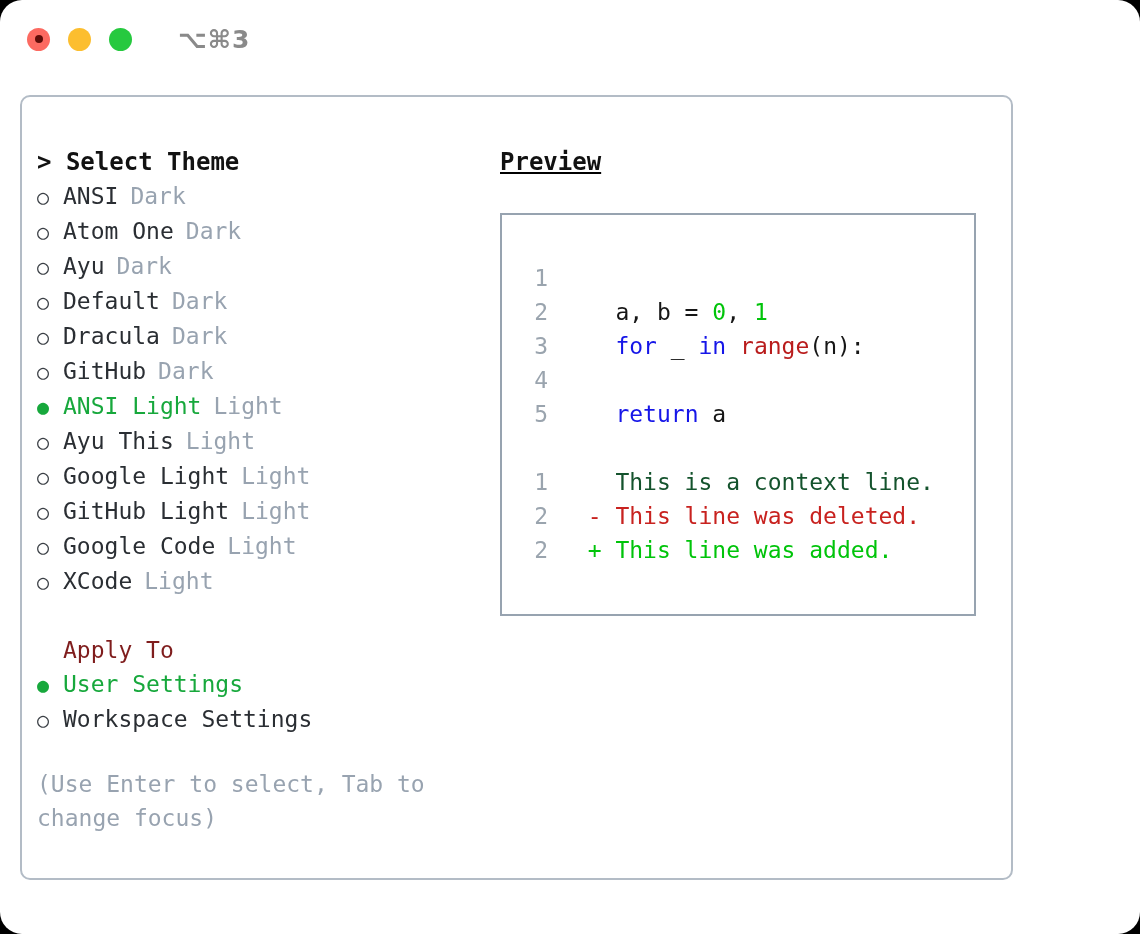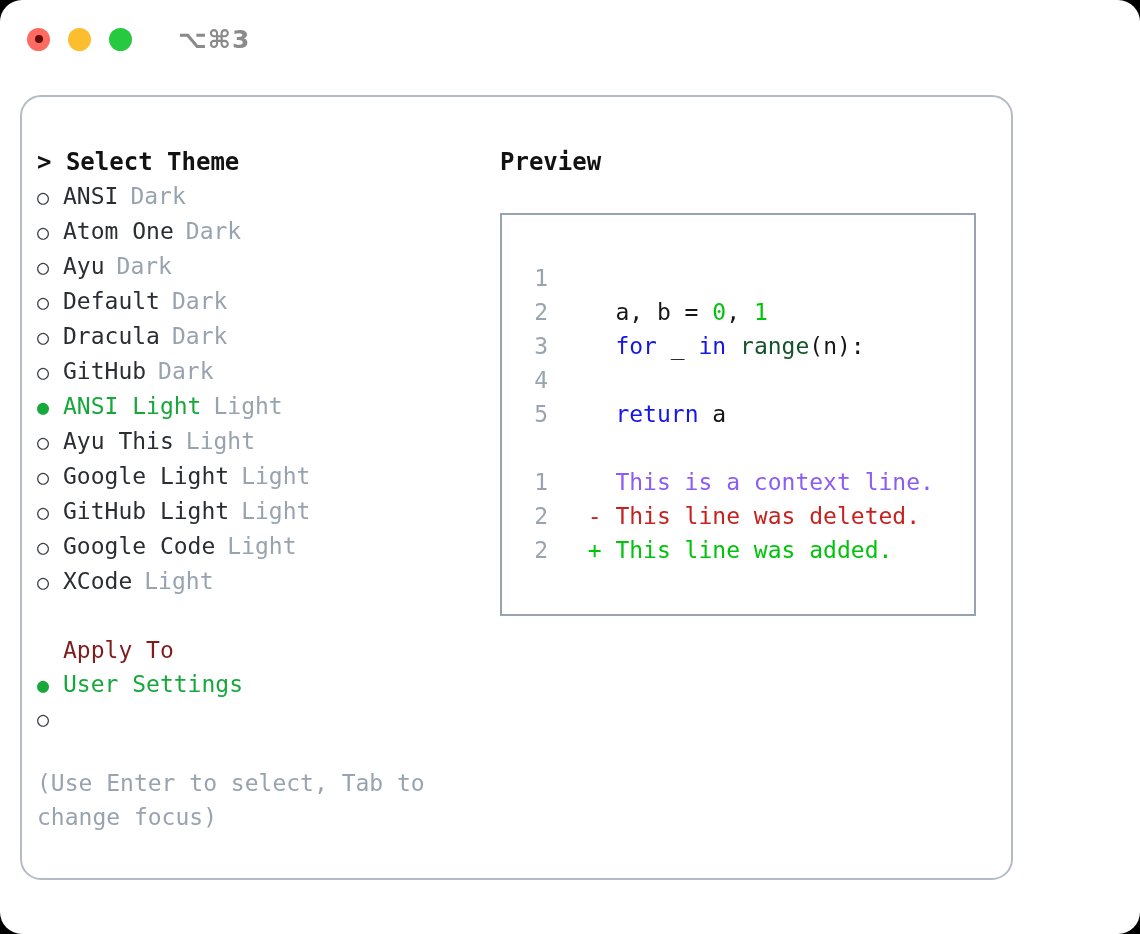--- a/index.html
+++ b/index.html
@@ -70,21 +70,21 @@
   }
 
   
   .panel {
     position: absolute;
     left: 20px;
     top: 95px;
     width: 993px;
     height: 785px;
     border: 2px solid #b3bcc6;
-    border-radius: 21px;
+    border-radius: 10px;
     background: #ffffff;
     box-sizing: border-box;
   }
 
   .columns {
     position: absolute;
     left: 0; top: 0;
     width: 100%;
     height: 100%;
   }
@@ -94,20 +94,21 @@
     position: absolute;
     left: 15px;
     top: 48px;
     width: 450px;
   }
   .right-col {
     position: absolute;
     left: 478px;
     top: 48px;
     width: 500px;
+    text-decoration: underline;
   }
 
   .section-title {
     font-size: 24px;
     font-weight: 700;
     color: #121212;
     white-space: pre;
     line-height: 34px;
     margin: 0;
   }
@@ -180,24 +181,24 @@
     display: inline-block;
     width: 28px;
     flex: 0 0 28px;
     text-align: right;
     color: #9aa4ae;
     margin-right: 12px;
   }
   .blank-line { height: 34px; }
 
   .tok-kw   { color: #1616e8; }
-  .tok-fn   { color: #14532d; }
+  .tok-fn   { color: #b91c1c; }
   .tok-num  { color: #00c40a; }
   .tok-pln  { color: #161616; }
-  .tok-ctx  { color: #8b5cf6; }
+  .tok-ctx  { color: #14532d; }
   .tok-del  { color: #c8221f; }
   .tok-add  { color: #00c40a; }
 </style>
 </head>
 <body>
 
 <div class="screen">
 
   <div class="titlebar">
     <div class="lights">
@@ -225,21 +226,21 @@
             <div class="opt-row"><span class="marker">○</span><span class="opt-name">Google Light</span><span class="opt-tag">Light</span></div>
             <div class="opt-row"><span class="marker">○</span><span class="opt-name">GitHub Light</span><span class="opt-tag">Light</span></div>
             <div class="opt-row"><span class="marker">○</span><span class="opt-name">Google Code</span><span class="opt-tag">Light</span></div>
             <div class="opt-row"><span class="marker">○</span><span class="opt-name">XCode</span><span class="opt-tag">Light</span></div>
           </div>
 
         <div class="spacer-lg"></div>
         <div class="group-label">Apply To</div>
         <div id="apply-list">
             <div class="opt-row selected"><span class="marker sel">●</span><span class="opt-name">User Settings</span></div>
-            <div class="opt-row"><span class="marker">○</span></div>
+            <div class="opt-row"><span class="marker">○</span><span class="opt-name">Workspace Settings</span></div>
           </div>
 
         <div class="spacer-md"></div>
         <div class="hint">(Use Enter to select, Tab to change focus)</div>
       </div>
 
       <div class="right-col">
         <div class="section-title">Preview</div>
         <div class="preview-box">
           <div class="code-area">

